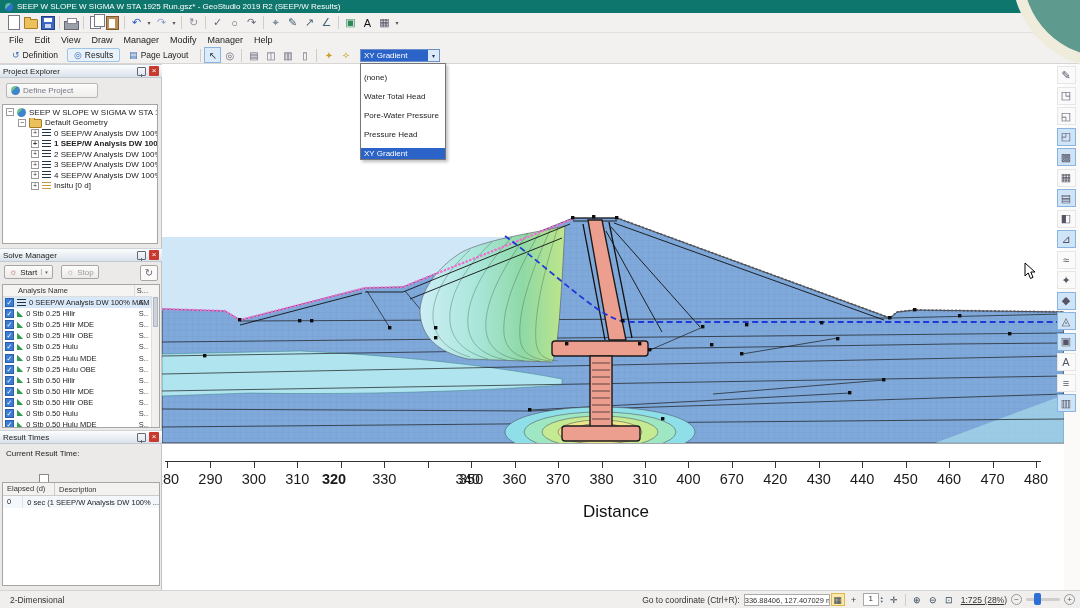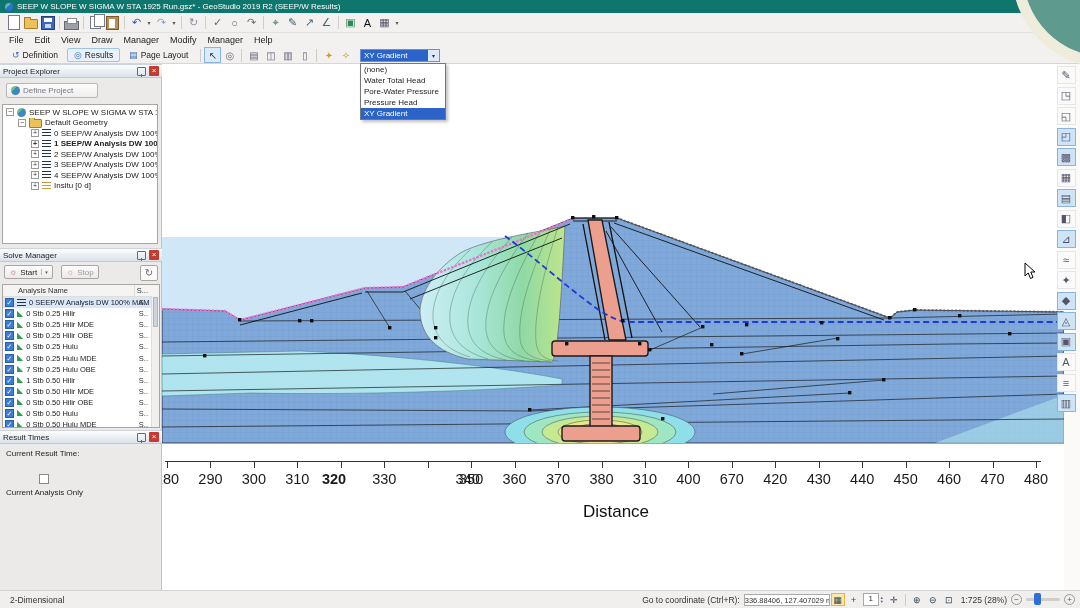--- a/index.html
+++ b/index.html
@@ -44,21 +44,21 @@
   .t3-ico{width:15px;height:14px;display:flex;align-items:center;justify-content:center;font-size:10px;flex:0 0 auto;border:1px solid transparent;}
   .t3-ico.sel{background:#dcebf9;border-color:#8ab4e0;}
   
   .combo{position:absolute;left:360px;top:49px;width:80px;height:13px;background:#2b63c9;color:#fff;
          font-size:8px;display:flex;align-items:center;padding-left:3px;box-sizing:border-box;
          border:1px solid #6b8fc9;z-index:7;}
   .combo-btn{margin-left:auto;width:11px;height:11px;background:#dce9f8;color:#235;font-size:6px;
              display:flex;align-items:center;justify-content:center;}
   .dropdown-list{position:absolute;left:360px;top:63px;width:84px;background:#fff;border:1px solid #777;
                  z-index:30;font-size:8px;box-shadow:2px 2px 3px rgba(0,0,0,.25);}
-  .dd-item{height:11px;line-height:11px;padding-left:3px;white-space:nowrap;}
+  .dd-item{height:11px;line-height:11px;padding-left:3px;white-space:nowrap;margin-top:8px;}
   .dd-item.selected{background:#2b63c9;color:#fff;}
   
   .leftpanel{position:absolute;left:0;top:64px;width:162px;height:526px;background:#eceae8;
              border-right:1px solid #c5c3c1;box-sizing:border-box;font-size:8px;z-index:4;}
   .panel{position:absolute;left:0;width:162px;}
   .phead{height:14px;background:linear-gradient(#fdfdfd,#d9e2ec);border-top:1px solid #cfd4da;border-bottom:1px solid #c2c8d0;
          display:flex;align-items:center;padding:0 3px;gap:3px;font-size:8px;color:#222;box-sizing:border-box;}
   .ph-title{flex:1;white-space:nowrap;overflow:hidden;}
   .pin{width:7px;height:7px;border:1px solid #667;border-radius:1px;position:relative;flex:0 0 auto;}
   .pin:after{content:"";position:absolute;left:2.5px;top:6px;width:1px;height:3px;background:#667;}
@@ -132,21 +132,21 @@
   .sb-left{margin-left:10px;}
   .sb-spacer{flex:1;}
   .sb-goto{margin-right:4px;}
   .sb-input{width:86px;height:12px;background:#fff;border:1px solid #aaa;font-size:7.5px;line-height:12px;
             text-align:right;padding-right:2px;box-sizing:border-box;white-space:nowrap;overflow:hidden;}
   .sb-ico{width:14px;height:13px;display:flex;align-items:center;justify-content:center;font-size:9px;color:#345;margin:0 1px;}
   .sb-ico.hl{background:#fce9a9;border:1px solid #dfb84b;box-sizing:border-box;}
   .page-box{width:14px;height:11px;border:1px solid #aaa;background:#fff;text-align:center;font-size:8px;line-height:10px;margin:0 1px;}
   .spin{display:flex;flex-direction:column;font-size:4px;color:#567;line-height:4px;margin-right:2px;}
   .sb-vsep{width:1px;height:12px;background:#ccc;margin:0 3px;}
-  .sb-zoom{margin:0 4px;white-space:nowrap;}
+  .sb-zoom{margin:0 4px;white-space:nowrap;text-decoration:underline;}
   .round{width:11px;height:11px;border:1px solid #999;border-radius:50%;text-align:center;line-height:9px;font-size:8px;color:#555;box-sizing:border-box;}
   .slider{width:34px;height:3px;background:#d0cecb;border-radius:2px;position:relative;margin:0 4px;}
   .shandle{position:absolute;left:8px;top:-5px;width:7px;height:12px;background:#2e6fd6;border-radius:2px;}
   .sb-end{margin-right:5px;}
 </style>
 </head>
 <body>
 
 <div id="app">
 
@@ -419,20 +419,30 @@
     <div class="panel" style="top:366px;height:160px;">
       <div class="phead">
         <span class="ph-title">Result Times</span>
         <span class="pin"></span>
         <span class="xbox">×</span>
       </div>
       <div class="rt-label">Current Result Time:</div>
       <div class="rt-check">
         <span class="cbx"></span>
         <span>Current Analysis Only</span>
+      </div>
+      <div class="rt-box">
+        <div class="rt-head">
+          <span class="rt-c1">Elapsed (d)</span>
+          <span class="rt-c2">Description</span>
+        </div>
+        <div class="rt-row">
+          <span class="rt-c1" style="border-right:1px solid #e2e2e2;">0</span>
+          <span class="rt-c2">0 sec (1 SEEP/W Analysis DW 100% ...</span>
+        </div>
       </div>
     </div>
   </div>
 
   <div class="canvas">
     <svg class="draw" width="902" height="526" viewBox="162 64 902 526">
       <defs>
         <pattern id="mesh" width="6" height="6" patternUnits="userSpaceOnUse">
           <path d="M0,0H6 M0,0V6" stroke="rgba(20,40,90,0.12)" stroke-width="0.5"></path>
         </pattern>

